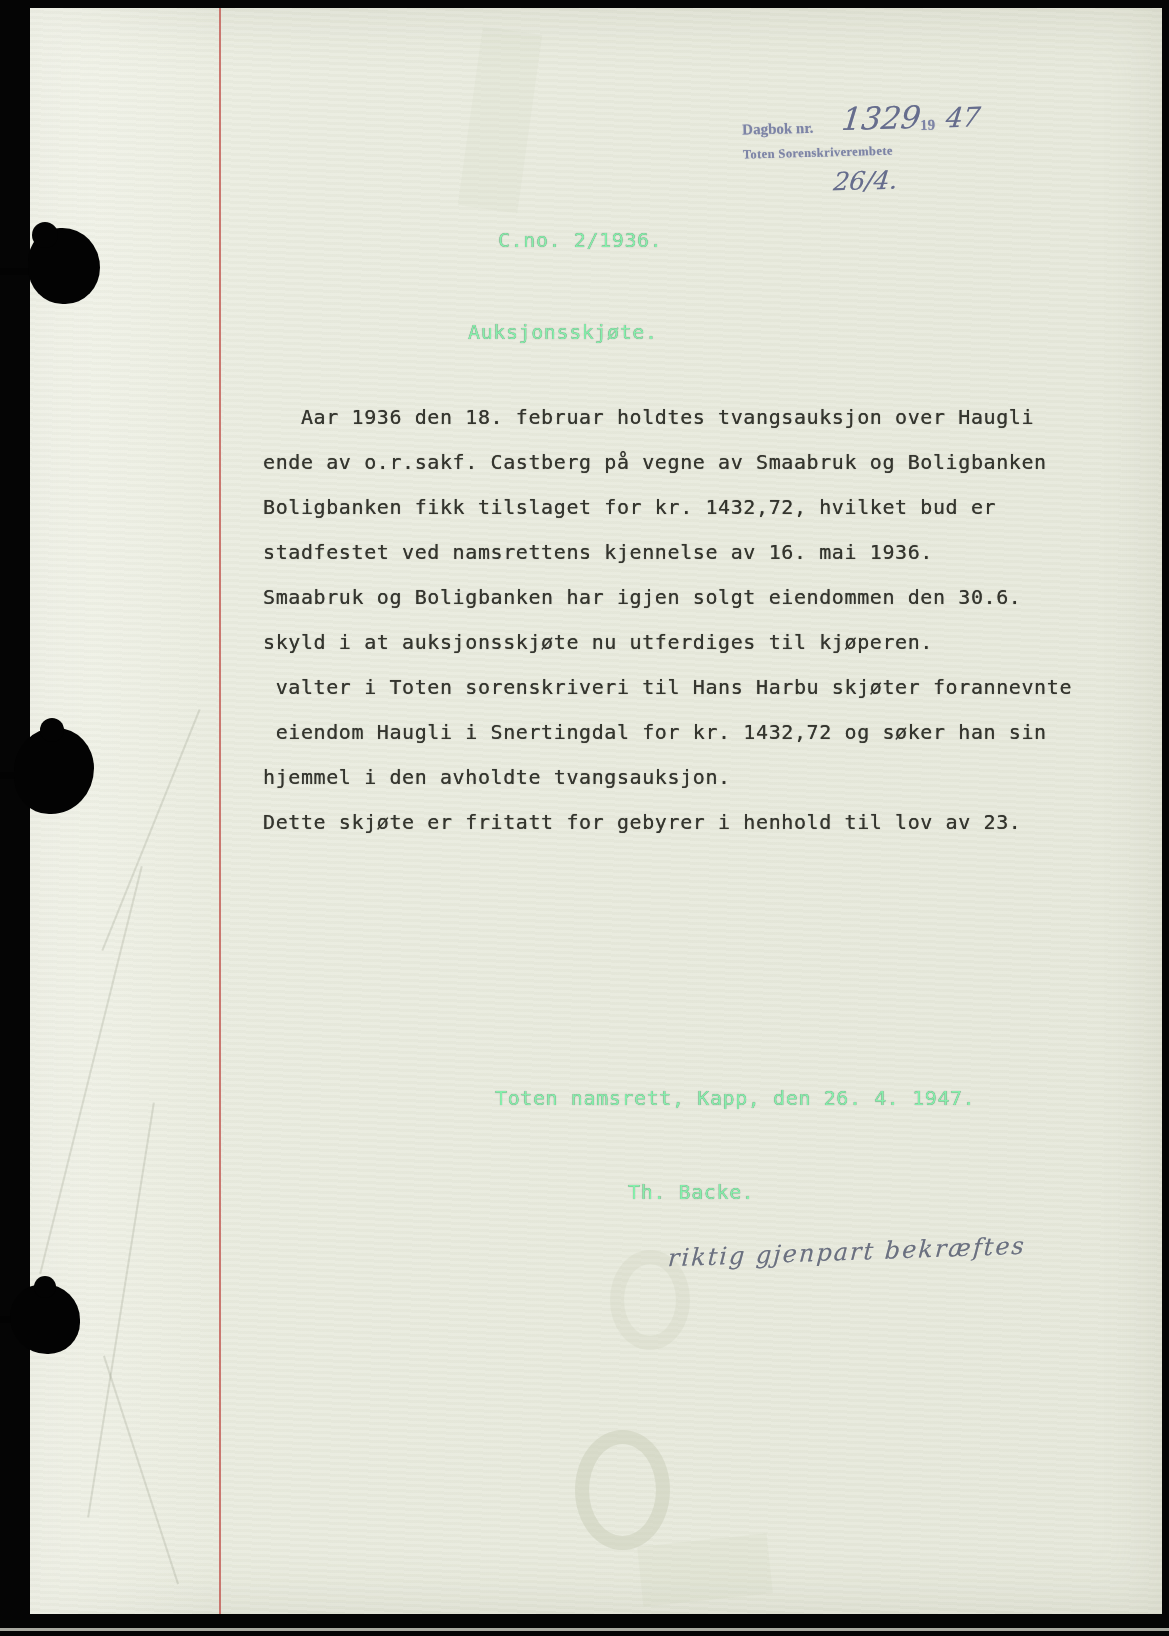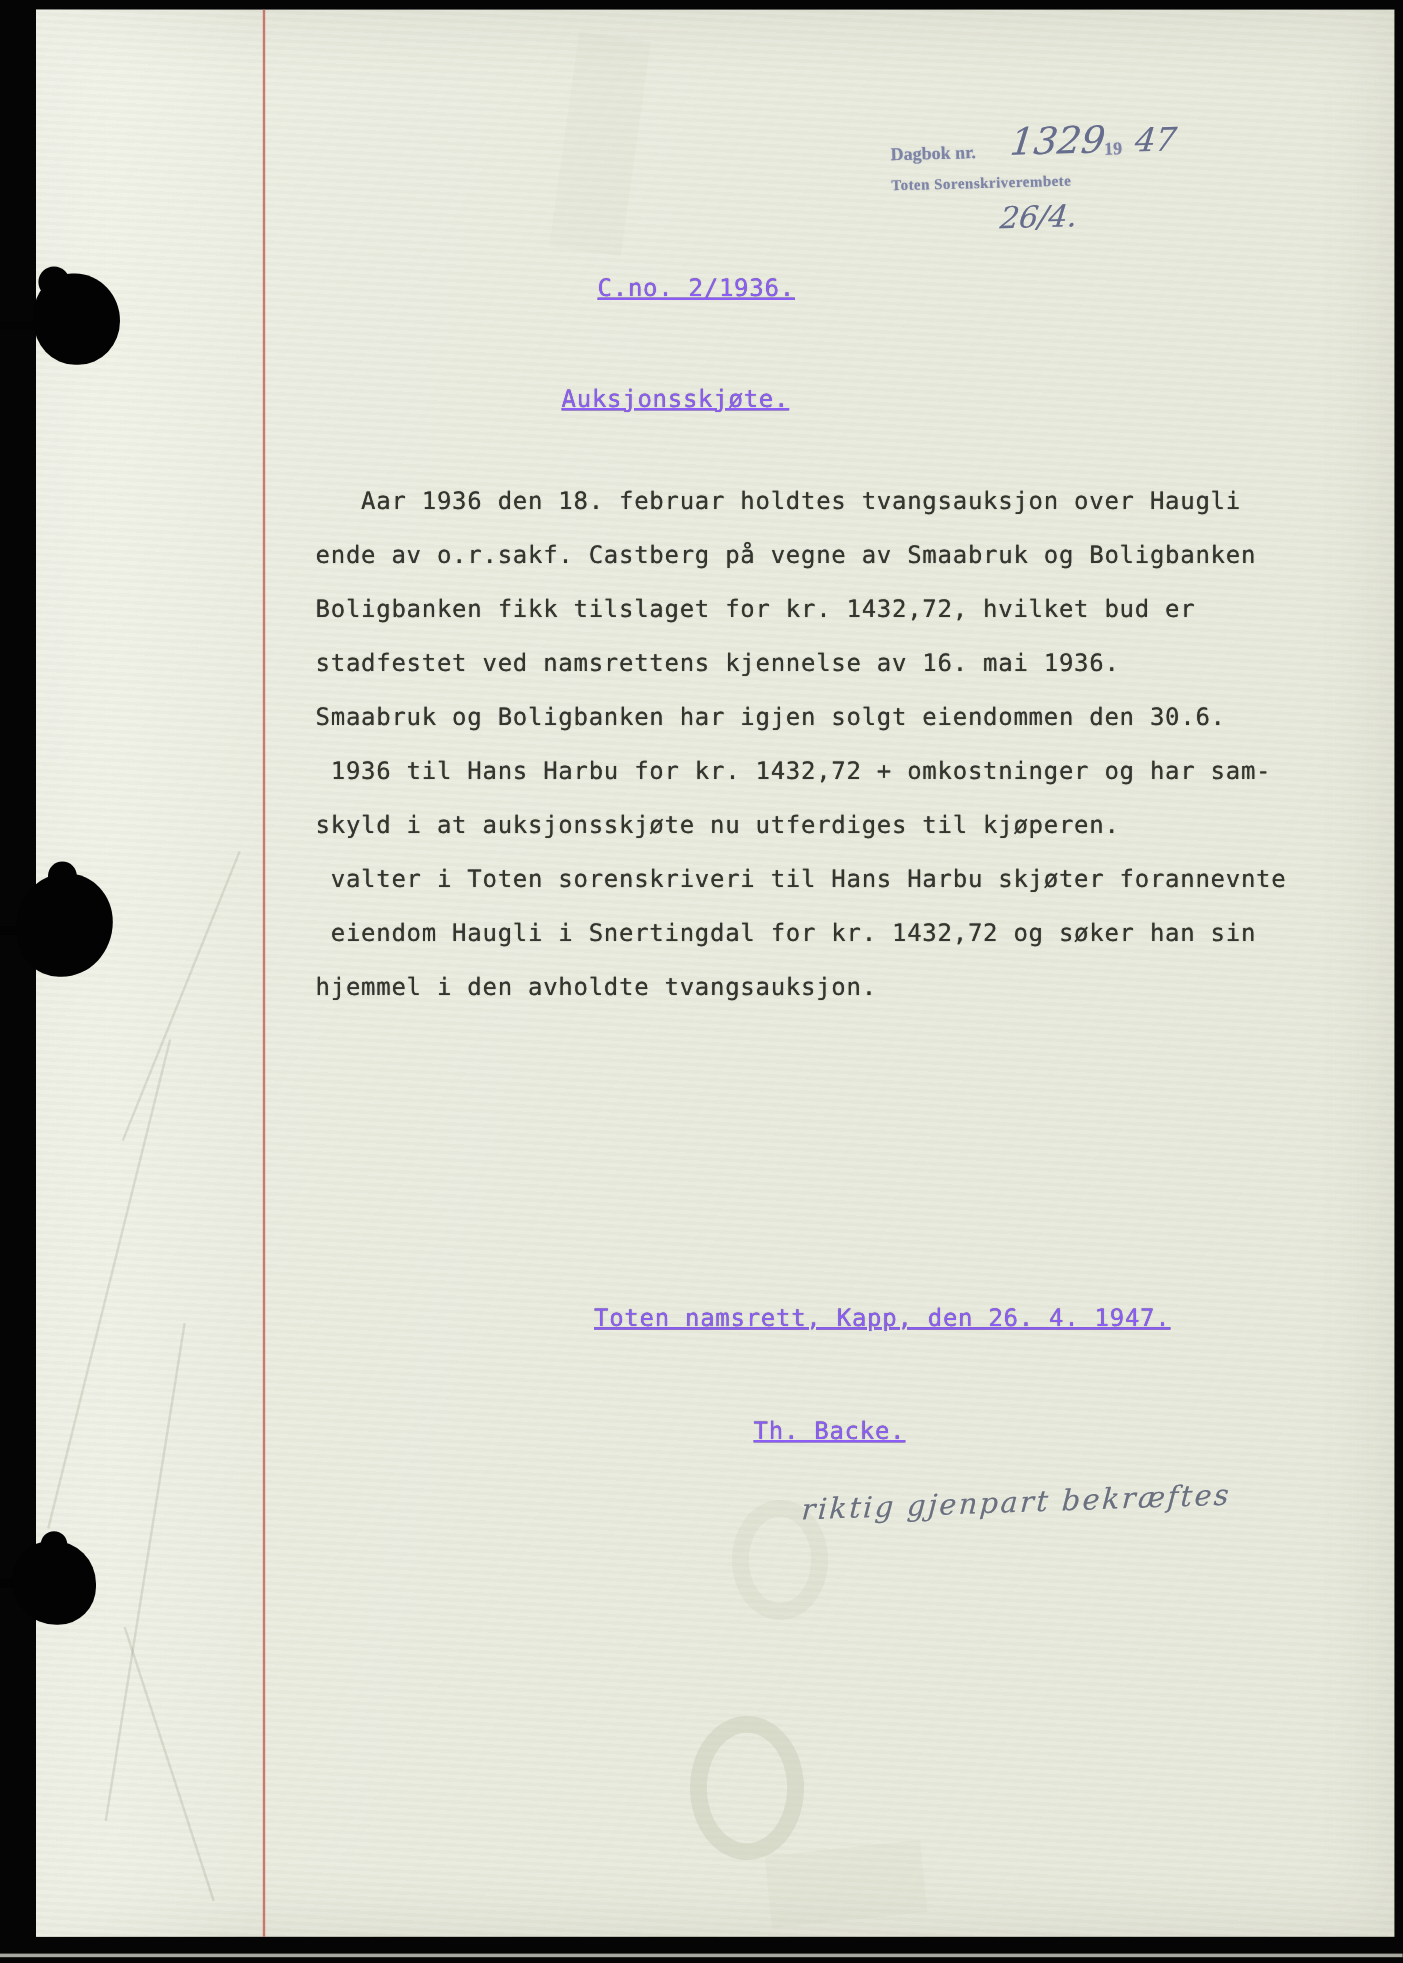--- a/index.html
+++ b/index.html
@@ -35,22 +35,22 @@
 
   
   .crease { position:absolute; background:rgba(110,115,95,0.18); }
 
   
   .ghost-ring { position:absolute; border:14px solid rgba(198,202,180,0.45);
            border-radius:50%; }
   .ghost-bar { position:absolute; background:rgba(198,202,180,0.35); }
 
   
-  .typed { position:absolute; color:#8b5cf6; font-size:20px; letter-spacing:0.6px;
-           white-space:pre; text-shadow:0 0 0.7px rgba(25,25,20,0.75);text-decoration:underline; }
+  .typed { position:absolute; color:#86efac; font-size:20px; letter-spacing:0.6px;
+           white-space:pre; text-shadow:0 0 0.7px rgba(25,25,20,0.75); }
   .body-block { position:absolute; left:263px; top:395px; }
   .body-block .line { position:relative; height:45px; line-height:45px;
            color:#34352e; font-size:20px; letter-spacing:0.6px; white-space:pre;
            text-shadow:0 0 0.7px rgba(25,25,20,0.75); }
 
   
   .stamp-wrap { position:absolute; left:735px; top:108px; width:290px; height:100px;
            transform:rotate(-1.5deg); }
   .stamp-text { position:absolute; color:#7d84a6; font-family:"Liberation Serif", serif;
            font-weight:bold; text-shadow:0 0 1px rgba(125,132,166,0.6); }
@@ -105,25 +105,25 @@
   <div class="typed" style="left:498px; top:228px;">C.no. 2/1936.</div>
 
   <div class="typed" style="left:468px; top:320px;">Auksjonsskjøte.</div>
 
   <div class="body-block">
     <div class="line">   Aar 1936 den 18. februar holdtes tvangsauksjon over Haugli</div>
     <div class="line">ende av o.r.sakf. Castberg på vegne av Smaabruk og Boligbanken</div>
     <div class="line">Boligbanken fikk tilslaget for kr. 1432,72, hvilket bud er</div>
     <div class="line">stadfestet ved namsrettens kjennelse av 16. mai 1936.</div>
     <div class="line">Smaabruk og Boligbanken har igjen solgt eiendommen den 30.6.</div>
-    <div class="line"> 1936 til Hans Harbu for kr. 1432,72 + omkostninger og har sam-</div>
     <div class="line">skyld i at auksjonsskjøte nu utferdiges til kjøperen.</div>
     <div class="line"> valter i Toten sorenskriveri til Hans Harbu skjøter forannevnte</div>
     <div class="line"> eiendom Haugli i Snertingdal for kr. 1432,72 og søker han sin</div>
     <div class="line">hjemmel i den avholdte tvangsauksjon.</div>
+    <div class="line">Dette skjøte er fritatt for gebyrer i henhold til lov av 23.</div>
   </div>
 
   <div class="typed" style="left:495px; top:1086px;">Toten namsrett, Kapp, den 26. 4. 1947.</div>
 
   <div class="typed" style="left:628px; top:1180px;text-align:center;">Th. Backe.</div>
 
   <div class="handwriting handwriting-dark" style="left:668px; top:1238px; font-size:24px; transform:rotate(-2deg) skewX(-6deg); opacity:.85; letter-spacing:2px;">riktig gjenpart bekræftes</div>
 
 </div>
 

